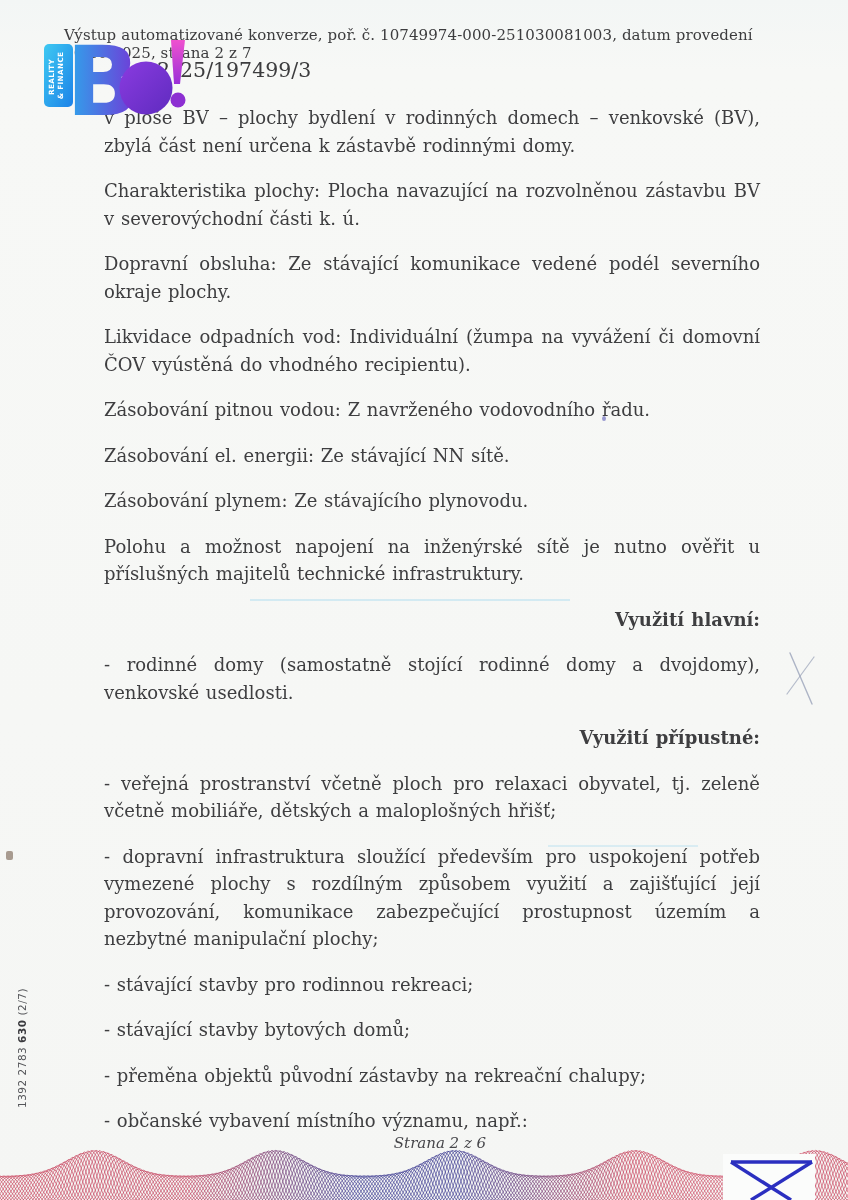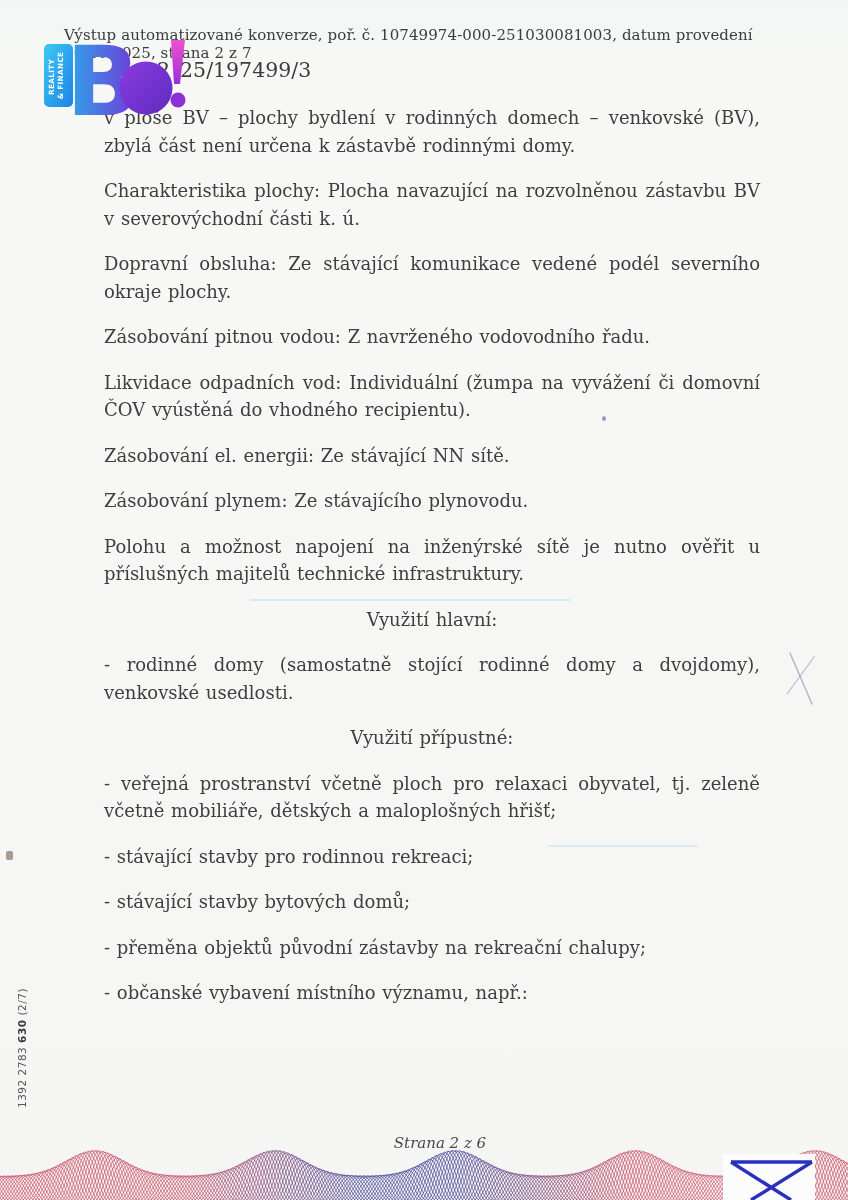--- a/index.html
+++ b/index.html
@@ -17,21 +17,21 @@
   .logo{position:absolute;left:44px;top:37px;width:145px;height:85px;z-index:2;}
   .logo svg{display:block;width:100%;height:100%;}
   .logo-tab-text{font-family:"DejaVu Sans","Liberation Sans",sans-serif;font-weight:bold;font-size:7.2px;fill:#ffffff;letter-spacing:.4px;}
   .logo-b{font-family:"DejaVu Sans","Liberation Sans",sans-serif;font-weight:bold;}
   
   .body-text{position:absolute;left:104px;top:104px;width:656px;}
   .body-text p{
     margin:0 0 18px 0;font-size:18px;line-height:27.5px;
     text-align:justify;word-spacing:1px;
   }
-  .body-text p.h{font-weight:normal;text-align:center;}
+  .body-text p.h{font-weight:bold;text-align:right;}
   
   .footer{position:absolute;left:32px;right:0;top:1134px;text-align:center;font-size:15px;color:#46464a;z-index:3;font-style:italic;}
   
   .guilloche{position:absolute;left:0;top:1142px;width:848px;height:58px;}
   .gpath{fill:none;stroke:url(#ggrad);stroke-width:.7;opacity:.88;}
   
   .margin-code{
     position:absolute;left:16px;top:1108px;width:132px;
     transform:rotate(-90deg);transform-origin:0 0;
     font-family:"DejaVu Sans","Liberation Sans",sans-serif;
@@ -82,29 +82,30 @@
       <circle cx="102" cy="51" r="26.5" fill="url(#gO)"></circle>
       <path d="M127 3 L141 3 L136 47 L130 47 Z" fill="url(#gBang)"></path>
       <circle cx="134" cy="63" r="7.5" fill="#8d2fd2"></circle>
     </svg>
   </div>
 
   <div class="body-text">
     <p>v ploše BV – plochy bydlení v rodinných domech – venkovské (BV), zbylá část není určena k zástavbě rodinnými domy.</p>
     <p>Charakteristika plochy: Plocha navazující na rozvolněnou zástavbu BV v severovýchodní části k. ú.</p>
     <p>Dopravní obsluha: Ze stávající komunikace vedené podél severního okraje plochy.</p>
+    <p>Likvidace odpadních vod: Individuální (žumpa na vyvážení či domovní ČOV vyústěná do vhodného recipientu).</p>
     <p>Zásobování pitnou vodou: Z navrženého vodovodního řadu.</p>
-    <p>Likvidace odpadních vod: Individuální (žumpa na vyvážení či domovní ČOV vyústěná do vhodného recipientu).</p>
     <p>Zásobování el. energii: Ze stávající NN sítě.</p>
     <p>Zásobování plynem: Ze stávajícího plynovodu.</p>
     <p>Polohu a možnost napojení na inženýrské sítě je nutno ověřit u příslušných majitelů technické infrastruktury.</p>
     <p class="h">Využití hlavní:</p>
     <p>- rodinné domy (samostatně stojící rodinné domy a dvojdomy), venkovské usedlosti.</p>
     <p class="h">Využití přípustné:</p>
     <p>- veřejná prostranství včetně ploch pro relaxaci obyvatel, tj. zeleně včetně mobiliáře, dětských a maloplošných hřišť;</p>
+    <p>- dopravní infrastruktura sloužící především pro uspokojení potřeb vymezené plochy s rozdílným způsobem využití a zajišťující její provozování, komunikace zabezpečující prostupnost územím a nezbytné manipulační plochy;</p>
     <p>- stávající stavby pro rodinnou rekreaci;</p>
     <p>- stávající stavby bytových domů;</p>
     <p>- přeměna objektů původní zástavby na rekreační chalupy;</p>
     <p>- občanské vybavení místního významu, např.:</p>
   </div>
 
   <div class="x-mark">
     <svg viewBox="0 0 34 58" width="34" height="58">
       <path d="M6 3 L28 54" stroke="#98a1b8" stroke-width="1.4" stroke-linecap="round" fill="none" opacity=".78"></path>
       <path d="M30 7 L3 44" stroke="#98a1b8" stroke-width="1.2" stroke-linecap="round" fill="none" opacity=".7"></path>

